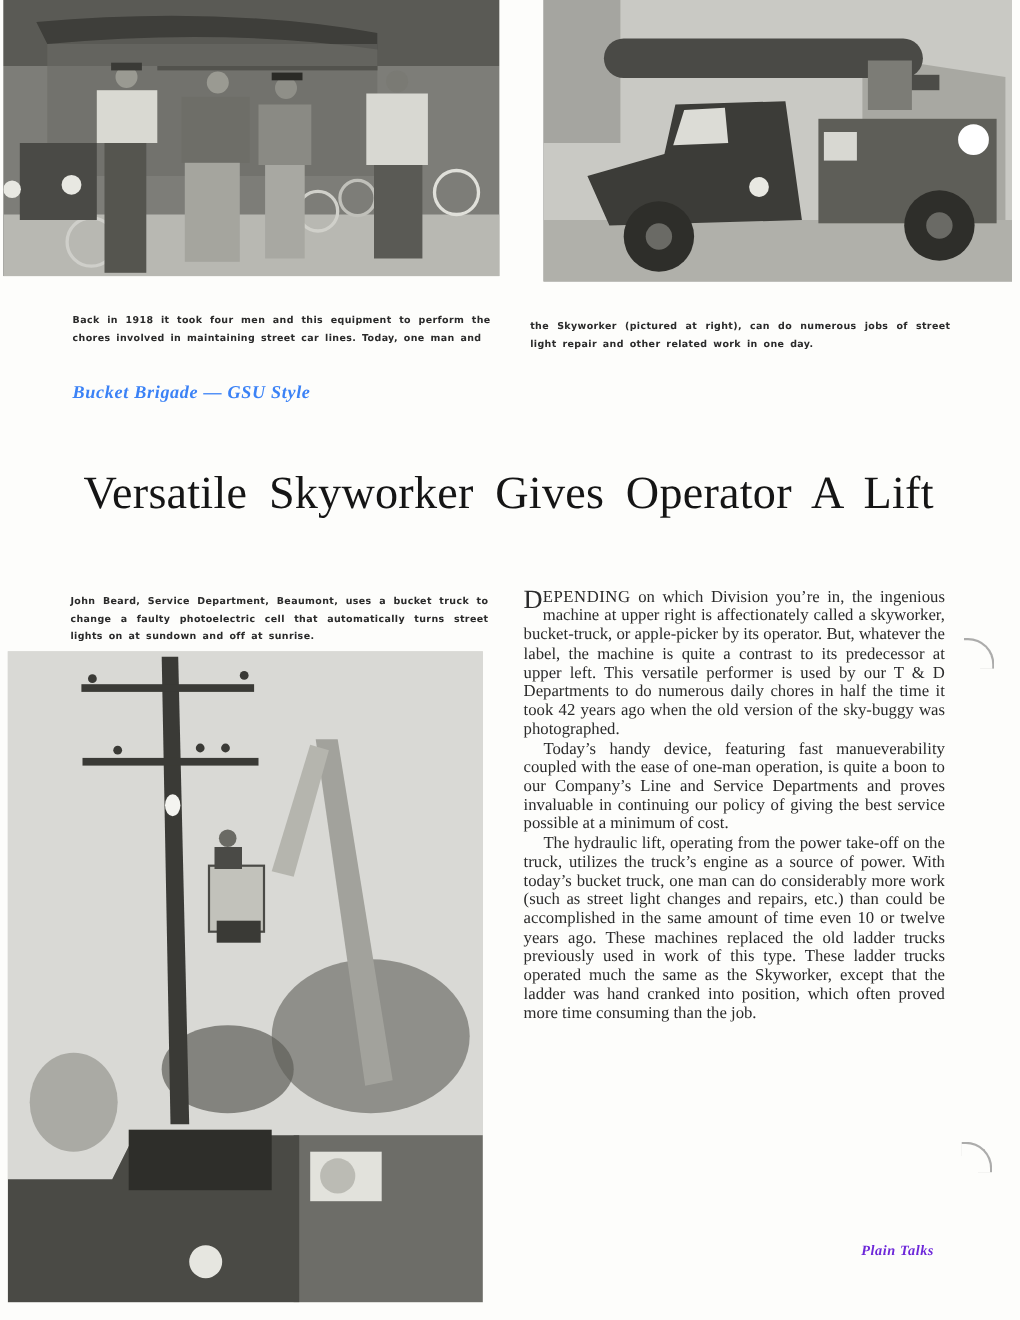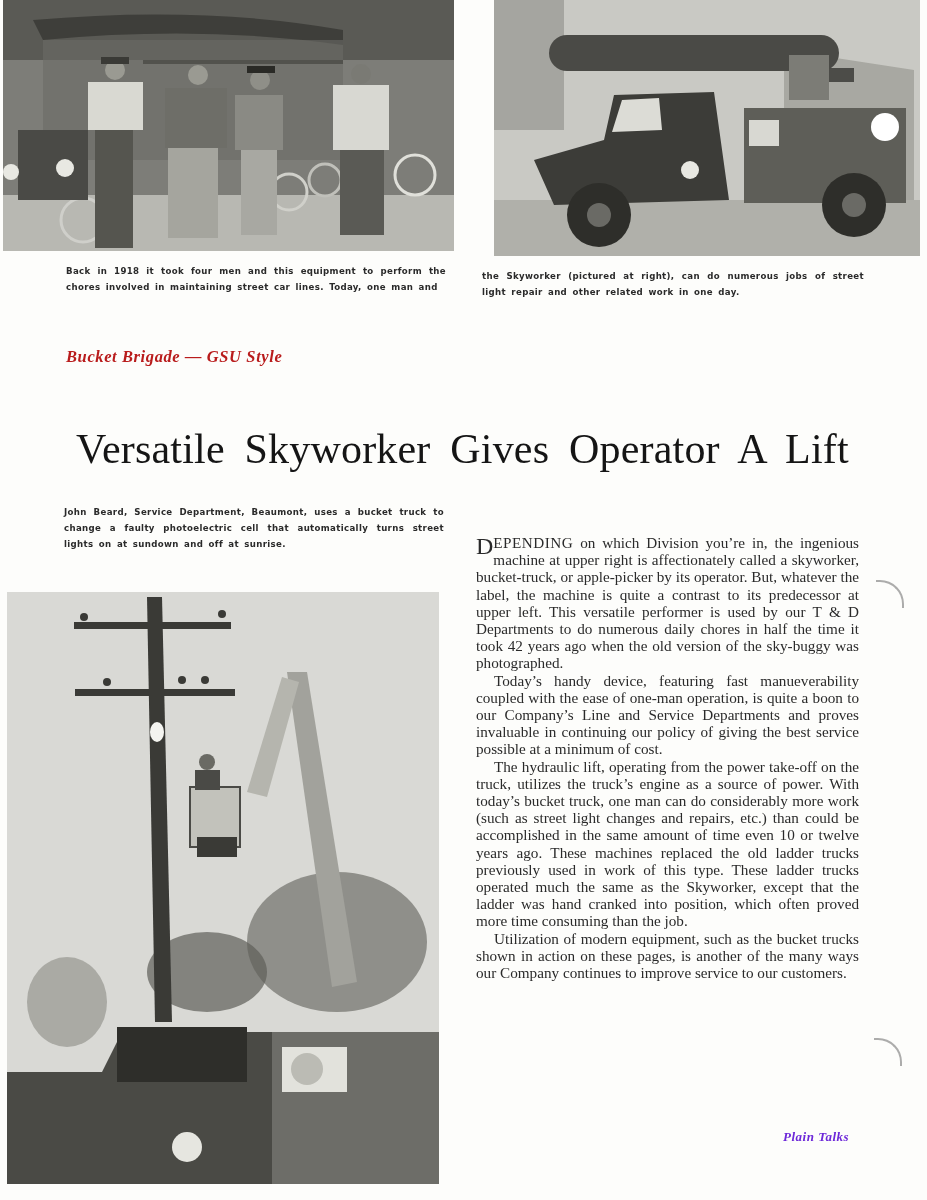--- a/index.html
+++ b/index.html
@@ -14,30 +14,30 @@
 
     #photo-1918 { left: 3px; top: 0; width: 451px; height: 251px; }
     #photo-skyworker { left: 494px; top: 0; width: 426px; height: 256px; }
     #photo-bucket { left: 7px; top: 592px; width: 432px; height: 592px; background:#d6d6d2; }
 
     .caption {
       position: absolute;
       font-family: "DejaVu Sans", "Liberation Sans", sans-serif;
       font-weight: bold; font-size: 8.6px; line-height: 16px;
       color: #2a2a2a; letter-spacing: 0.35px; word-spacing: 2px;
-      text-align: justify; text-align-last: left;
+      text-align: justify; text-align-last: left; margin-top: 21px;
     }
     #caption-left { left: 66px; top: 263px; width: 380px; }
     #caption-right { left: 482px; top: 268px; width: 382px; }
-    #caption-bucket { left: 64px; top: 504px; width: 380px; }
+    #caption-bucket { left: 64px; top: 518px; width: 380px; }
 
     #kicker {
       position: absolute; left: 66px; top: 347px;
       font-style: italic; font-weight: bold; font-size: 16.5px;
-      letter-spacing: 0.6px; color: #b91c1c;
+      letter-spacing: 0.6px; color: #3b82f6;
     }
     #headline {
       position: absolute; left: 64px; top: 413px; width: 800px;
       font-size: 42px; font-weight: normal; letter-spacing: 0.2px; word-spacing: 9px;
       color: #151515; margin: 12px; white-space: nowrap;
     }
 
     #article {
       position: absolute; left: 476px; top: 534px; width: 383px;
       font-size: 15.2px; line-height: 17.2px; color: #2a2a2a;
@@ -169,19 +169,18 @@
     <path d="M0 480 L0 592 L265 592 L265 440 L115 440 L95 480 Z" fill="#4a4a45"></path>
     <rect x="110" y="435" width="130" height="55" fill="#2e2e2a"></rect>
     <circle cx="180" cy="555" r="15" fill="#e6e6e0"></circle>
   </svg>
 </div>
 
 <div id="article">
   <p class="first"><span class="dropcap">D</span><span class="smallcaps">EPENDING</span><span> on which Division you’re in, the ingenious machine at upper right is affectionately called a skyworker, bucket-truck, or apple-picker by its operator. But, whatever the label, the machine is quite a contrast to its predecessor at upper left. This versatile performer is used by our T &amp; D Departments to do numerous daily chores in half the time it took 42 years ago when the old version of the sky-buggy was photographed.</span></p>
   <p>Today’s handy device, featuring fast manueverability coupled with the ease of one-man operation, is quite a boon to our Company’s Line and Service Departments and proves invaluable in continuing our policy of giving the best service possible at a minimum of cost.</p>
   <p>The hydraulic lift, operating from the power take-off on the truck, utilizes the truck’s engine as a source of power. With today’s bucket truck, one man can do considerably more work (such as street light changes and repairs, etc.) than could be accomplished in the same amount of time even 10 or twelve years ago. These machines replaced the old ladder trucks previously used in work of this type. These ladder trucks operated much the same as the Skyworker, except that the ladder was hand cranked into position, which often proved more time consuming than the job.</p>
-  <p>Utilization of modern equipment, such as the bucket trucks shown in action on these pages, is another of the many ways our Company continues to improve service to our customers.</p>
 </div>
 
 <div class="margin-mark" id="mark-1"></div>
 <div class="margin-mark" id="mark-2"></div>
 
 <div id="footer-mark">Plain Talks</div>
 
 </body></html>

